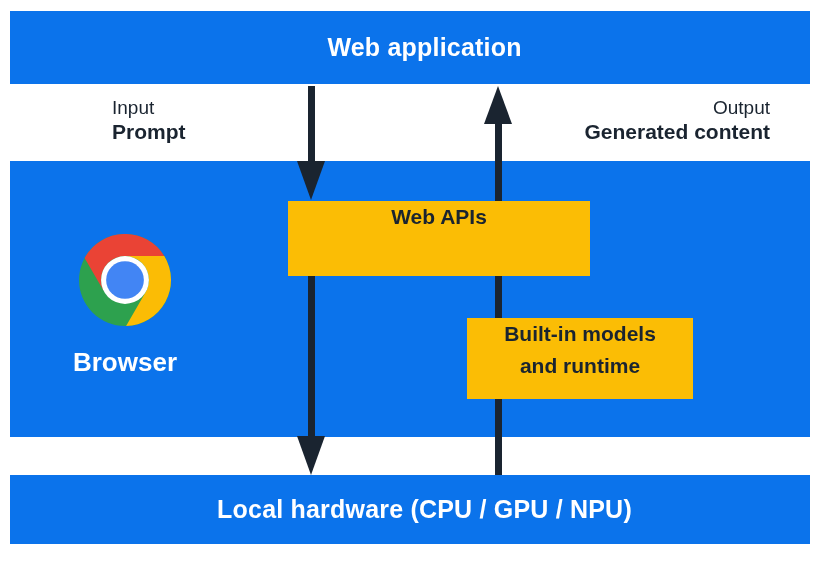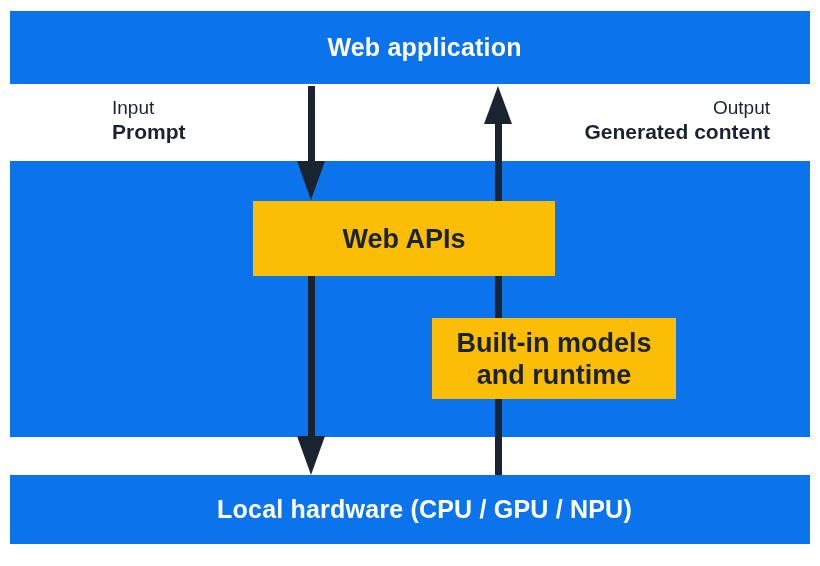--- a/index.html
+++ b/index.html
@@ -88,30 +88,30 @@
   .head-down-2 { left: 297px;   top: 436px; }
   .line-up     { left: 494.5px; top: 124px; height: 351px; }
   .head-up     { left: 484px;   top: 86px;  }
 
   .api-box {
     position: absolute;
     background: var(--yellow);
     display: flex;
     flex-direction: column;
     align-items: center;
-    justify-content: center;
     z-index: 3;
     color: var(--navy);
-    font-size: 27px;
+    font-size: 21px;
     font-weight: bold;
     text-align: center;
     line-height: 32px;
+    margin-left: 35px;
   }
   .box-web-apis { left: 253px; top: 201px; width: 302px; height: 75px; }
-  .box-builtin  { left: 432px; top: 318px; width: 244px; height: 81px; }
+  .box-builtin  { left: 432px; top: 318px; width: 226px; height: 81px; }
 
   .browser-group {
     position: absolute;
     left: 60px;
     top: 234px;
     width: 130px;
     display: flex;
     flex-direction: column;
     align-items: center;
     z-index: 3;
@@ -149,20 +149,30 @@
 
   <div class="middle-panel"></div>
 
   <div class="arrow-line line-down-1"></div>
   <div class="arrow-head arrow-head-down head-down-1"></div>
   <div class="arrow-line line-down-2"></div>
   <div class="arrow-head arrow-head-down head-down-2"></div>
   <div class="arrow-line line-up"></div>
   <div class="arrow-head arrow-head-up head-up"></div>
 
+  <div class="browser-group">
+    <svg viewBox="0 0 100 100" width="92" height="92" aria-hidden="true">
+      <circle class="chrome-green" cx="50" cy="50" r="50"></circle>
+      <path class="chrome-red" d="M6.1,26 A50,50 0 0 1 92.7,24 L50,24 A26,26 0 0 0 27.5,63 Z"></path>
+      <path class="chrome-yellow" d="M92.7,24 A50,50 0 0 1 51.2,100 L72.5,63 A26,26 0 0 0 50,24 Z"></path>
+      <circle class="chrome-white" cx="50" cy="50" r="26"></circle>
+      <circle class="chrome-blue" cx="50" cy="50" r="20.5"></circle>
+    </svg>
+    <div class="browser-label">Browser</div>
+  </div>
 
   <div class="api-box box-web-apis">
     <span>Web APIs</span>
   </div>
   <div class="api-box box-builtin">
     <span>Built-in models</span>
     <span>and runtime</span>
   </div>
 
   <div class="bar bar-bottom">

